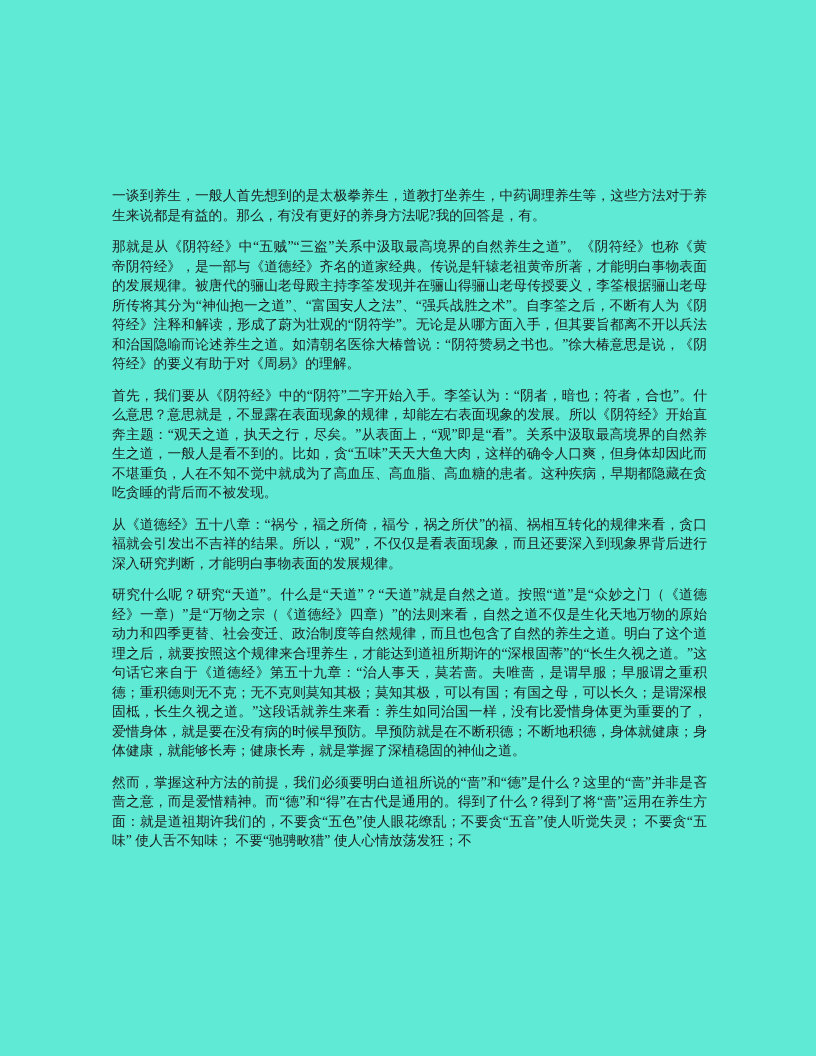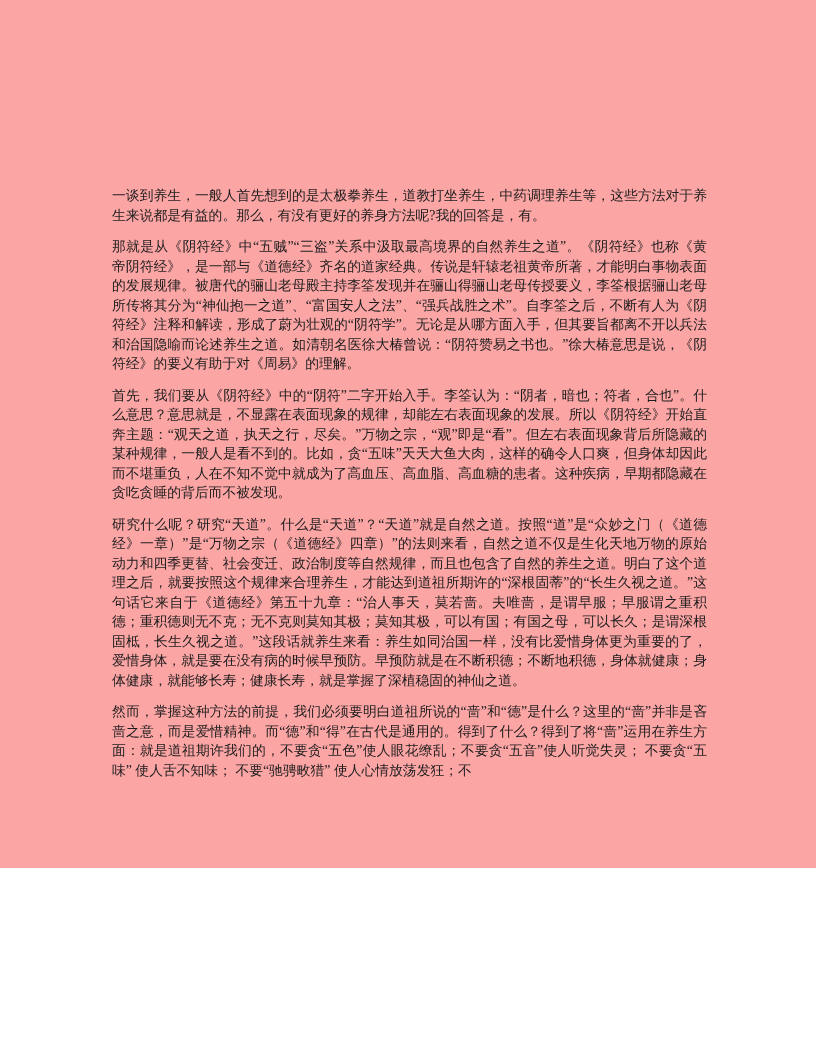--- a/index.html
+++ b/index.html
@@ -8,22 +8,22 @@
   }
   body {
     width: 816px;
     height: 1056px;
     background: #ffffff;
     overflow: hidden;
   }
   .page {
     position: relative;
     width: 816px;
-    height: 868px;
-    background: #fca5a5;
+    height: 1056px;
+    background: #5eead4;
   }
   .text-block {
     position: absolute;
     left: 112px;
     top: 186px;
     width: 595px;
     font-family: "Liberation Serif", "DejaVu Serif", serif;
     font-size: 13.8px;
     line-height: 19.5px;
     color: #1c1c1c;
@@ -38,17 +38,18 @@
     margin-bottom: 10px;
   }
 </style>
 </head>
 <body>
 
 <div class="page">
   <div class="text-block">
     <p>一谈到养生，一般人首先想到的是太极拳养生，道教打坐养生，中药调理养生等，这些方法对于养生来说都是有益的。那么，有没有更好的养身方法呢?我的回答是，有。</p>
     <p>那就是从《阴符经》中“五贼”“三盗”关系中汲取最高境界的自然养生之道”。《阴符经》也称《黄帝阴符经》，是一部与《道德经》齐名的道家经典。传说是轩辕老祖黄帝所著，才能明白事物表面的发展规律。被唐代的骊山老母殿主持李筌发现并在骊山得骊山老母传授要义，李筌根据骊山老母所传将其分为“神仙抱一之道”、“富国安人之法”、“强兵战胜之术”。自李筌之后，不断有人为《阴符经》注释和解读，形成了蔚为壮观的“阴符学”。无论是从哪方面入手，但其要旨都离不开以兵法和治国隐喻而论述养生之道。如清朝名医徐大椿曾说：“阴符赞易之书也。”徐大椿意思是说，《阴符经》的要义有助于对《周易》的理解。</p>
-    <p>首先，我们要从《阴符经》中的“阴符”二字开始入手。李筌认为：“阴者，暗也；符者，合也”。什么意思？意思就是，不显露在表面现象的规律，却能左右表面现象的发展。所以《阴符经》开始直奔主题：“观天之道，执天之行，尽矣。”万物之宗，“观”即是“看”。但左右表面现象背后所隐藏的某种规律，一般人是看不到的。比如，贪“五味”天天大鱼大肉，这样的确令人口爽，但身体却因此而不堪重负，人在不知不觉中就成为了高血压、高血脂、高血糖的患者。这种疾病，早期都隐藏在贪吃贪睡的背后而不被发现。</p>
+    <p>首先，我们要从《阴符经》中的“阴符”二字开始入手。李筌认为：“阴者，暗也；符者，合也”。什么意思？意思就是，不显露在表面现象的规律，却能左右表面现象的发展。所以《阴符经》开始直奔主题：“观天之道，执天之行，尽矣。”从表面上，“观”即是“看”。关系中汲取最高境界的自然养生之道，一般人是看不到的。比如，贪“五味”天天大鱼大肉，这样的确令人口爽，但身体却因此而不堪重负，人在不知不觉中就成为了高血压、高血脂、高血糖的患者。这种疾病，早期都隐藏在贪吃贪睡的背后而不被发现。</p>
+    <p>从《道德经》五十八章：“祸兮，福之所倚，福兮，祸之所伏”的福、祸相互转化的规律来看，贪口福就会引发出不吉祥的结果。所以，“观”，不仅仅是看表面现象，而且还要深入到现象界背后进行深入研究判断，才能明白事物表面的发展规律。</p>
     <p>研究什么呢？研究“天道”。什么是“天道”？“天道”就是自然之道。按照“道”是“众妙之门（《道德经》一章）”是“万物之宗（《道德经》四章）”的法则来看，自然之道不仅是生化天地万物的原始动力和四季更替、社会变迁、政治制度等自然规律，而且也包含了自然的养生之道。明白了这个道理之后，就要按照这个规律来合理养生，才能达到道祖所期许的“深根固蒂”的“长生久视之道。”这句话它来自于《道德经》第五十九章：“治人事天，莫若啬。夫唯啬，是谓早服；早服谓之重积德；重积德则无不克；无不克则莫知其极；莫知其极，可以有国；有国之母，可以长久；是谓深根固柢，长生久视之道。”这段话就养生来看：养生如同治国一样，没有比爱惜身体更为重要的了，爱惜身体，就是要在没有病的时候早预防。早预防就是在不断积德；不断地积德，身体就健康；身体健康，就能够长寿；健康长寿，就是掌握了深植稳固的神仙之道。</p>
     <p>然而，掌握这种方法的前提，我们必须要明白道祖所说的“啬”和“德”是什么？这里的“啬”并非是吝啬之意，而是爱惜精神。而“德”和“得”在古代是通用的。得到了什么？得到了将“啬”运用在养生方面：就是道祖期许我们的，不要贪“五色”使人眼花缭乱；不要贪“五音”使人听觉失灵； 不要贪“五味” 使人舌不知味； 不要“驰骋畋猎” 使人心情放荡发狂；不</p>
   </div>
 </div>
 
 </body></html>

